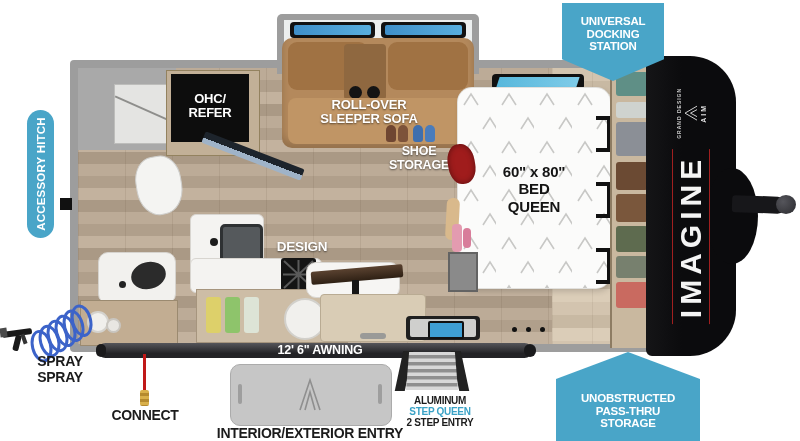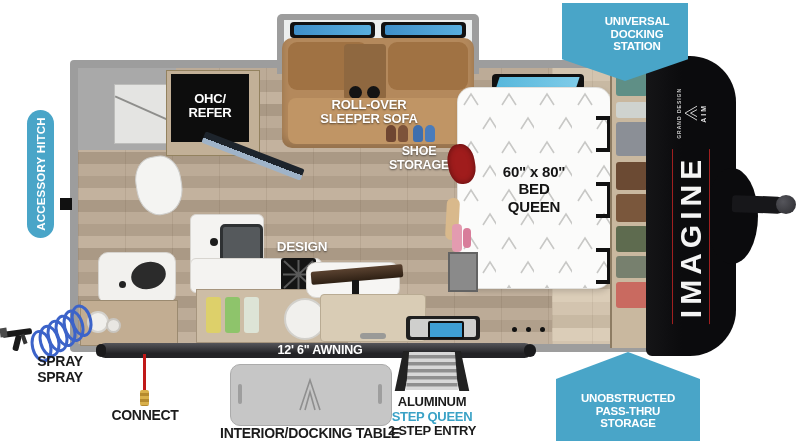--- a/index.html
+++ b/index.html
@@ -3,29 +3,29 @@
 <meta charset="utf-8">
 <style>
   html,body{margin:0;padding:0;background:#fff;}
   #canvas{position:relative;width:800px;height:441px;background:#ffffff;overflow:hidden;
           font-family:"Liberation Sans", sans-serif;}
   .abs{position:absolute;}
   
   .badge{background:#49a5c8;color:#fff;font-weight:bold;text-align:center;
          display:flex;flex-direction:column;justify-content:center;align-items:center;
          font-size:11.5px;line-height:1.12;letter-spacing:-0.2px;}
-  .badge-down{clip-path:polygon(0 0,100% 0,100% 72%,50% 100%,0 72%);padding-bottom:16px;padding-left:24px;}
+  .badge-down{clip-path:polygon(0 0,100% 0,100% 72%,50% 100%,0 72%);padding-bottom:16px;}
   .badge-up{clip-path:polygon(0 27%,50% 0,100% 27%,100% 100%,0 100%);padding-top:18px;}
   .pill{background:#49a5c8;border-radius:14px;}
   .vcenter{position:absolute;left:50%;top:50%;transform:translate(-50%,-50%) rotate(-90deg);
            white-space:nowrap;color:#fff;font-weight:bold;font-size:11.5px;letter-spacing:0.2px;}
   
   .xlabel{color:#1b1b1b;font-weight:bold;text-align:center;font-size:14px;line-height:1.12;letter-spacing:-0.3px;}
   .xlabel .blue{color:#3aa2c6;}
-  .step-label{font-size:13px;}
+  .step-label{font-size:10px;margin-left:8px;}
   
   .ilabel{color:#fff;font-weight:bold;text-align:center;letter-spacing:-0.2px;
           text-shadow:0 1px 2px rgba(0,0,0,0.55);line-height:1.1;}
   .blabel{color:#141414;font-weight:bold;text-align:center;line-height:1.15;letter-spacing:-0.2px;}
   
   .wall{background:#9d9d9d;}
   .floor{background:
      repeating-linear-gradient(90deg, rgba(80,60,40,0.10) 0 1px, transparent 1px 47px),
      repeating-linear-gradient(180deg,#bcab97 0 12px,#b09f8b 12px 24px,#c3b29e 24px 36px,#aa9985 36px 48px);}
   .floor-light{background:
@@ -224,21 +224,21 @@
     <div>CONNECT</div>
   </div>
 
   <div class="abs" style="left:230px;top:364px;width:160px;height:60px;background:#c6c6c6;border:1px solid #ababab;border-radius:10px;"></div>
   <svg class="abs" style="left:296px;top:376px;" width="28" height="36" viewBox="0 0 28 36">
     <path d="M4 34 L14 4 L24 34 M9 34 L14 16 L19 34" fill="none" stroke="#8f8f8f" stroke-width="1.6"></path>
   </svg>
   <div class="abs" style="left:238px;top:384px;width:4px;height:20px;background:#9e9e9e;border-radius:2px;"></div>
   <div class="abs" style="left:378px;top:384px;width:4px;height:20px;background:#9e9e9e;border-radius:2px;"></div>
   <div class="abs xlabel" style="left:200px;top:426px;width:220px;">
-    <span>INTERIOR/DOCKING TABLE</span>
+    <span>INTERIOR/EXTERIOR ENTRY</span>
   </div>
 
   <div class="abs xlabel step-label" style="left:383px;top:395px;width:98px;">
     <div>ALUMINUM</div>
     <div class="blue">STEP QUEEN</div>
     <div>2 STEP ENTRY</div>
   </div>
 
   <div class="abs badge badge-down" style="left:562px;top:3px;width:102px;height:62px;">
     <div>UNIVERSAL</div>

